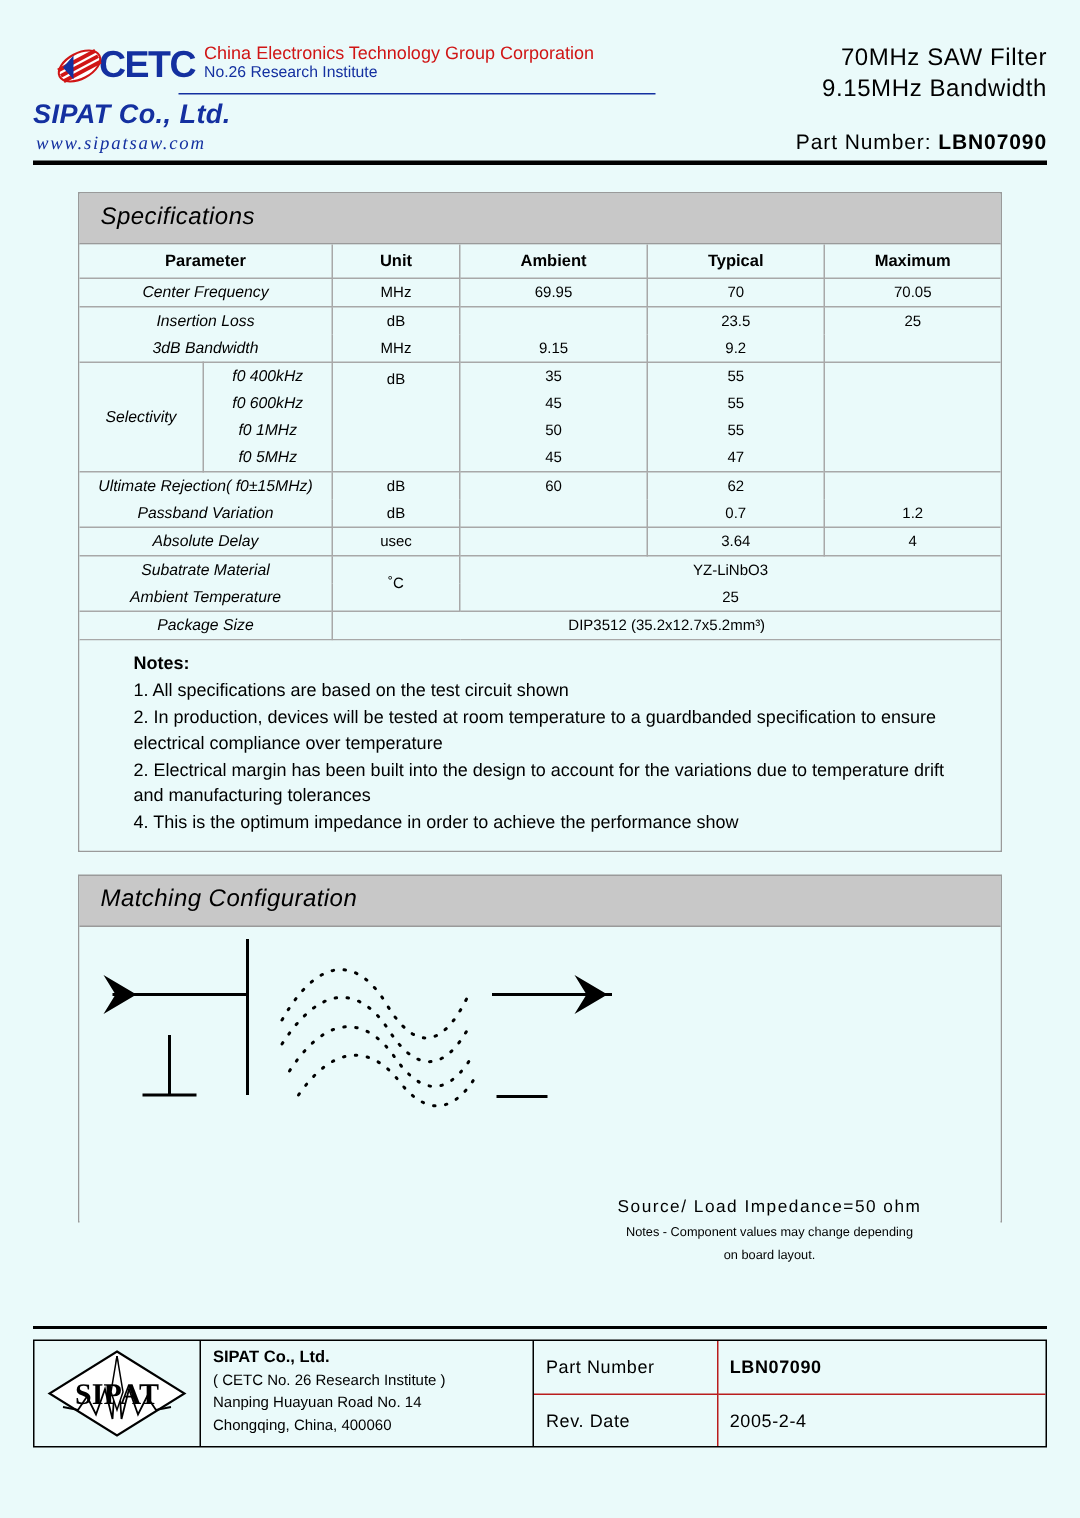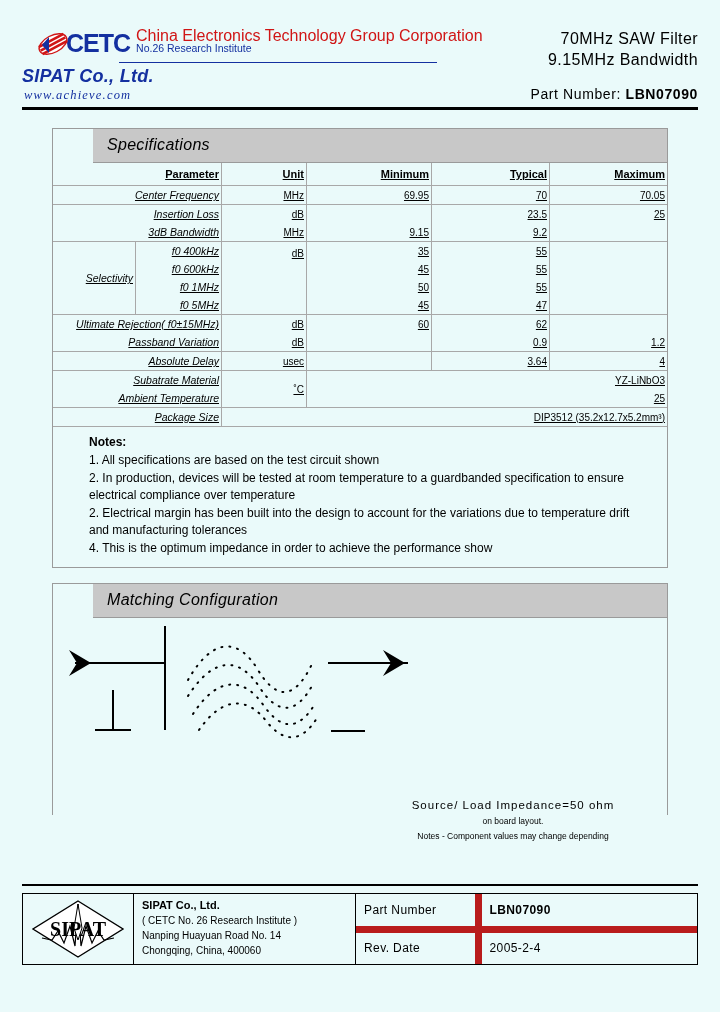--- a/index.html
+++ b/index.html
@@ -32,21 +32,21 @@
   .cetc-mark {
     width: 34px; height: 30px; position: relative; flex: none;
     margin-top: 1px;
   }
   .cetc-word {
     font-family: "Liberation Sans", sans-serif;
     font-weight: bold; font-size: 25px; letter-spacing: -1px;
     color: #1430a0; line-height: 30px; margin-left: -4px;
   }
   .cetc-lines { margin-left: 6px; padding-top: 1px; }
-  .cetc-l1 { font-size: 16px; color: #d01515; line-height: 13px; white-space: nowrap;}
+  .cetc-l1 { font-size: 12px; color: #d01515; line-height: 13px; white-space: nowrap;}
   .cetc-l2 { font-size: 10.5px; color: #1430a0; line-height: 13px; white-space: nowrap;}
   .hdr-rule {
     position: absolute; left: 119px; top: 62px; width: 318px;
     border-top: 1.5px solid #1430a0;
   }
   .sipat-co {
     position: absolute; left: 22px; top: 66px;
     font-family: "Liberation Sans", sans-serif;
     font-style: italic; font-weight: bold; font-size: 18px;
     color: #1430a0; letter-spacing: .3px;
@@ -80,32 +80,30 @@
     background: #eafafa;
     box-sizing: border-box;
   }
   #spec-panel { top: 128px; }
   .panel-head {
     background: #c8c8c8;
     border-bottom: 1px solid #9a9a9a;
     font-style: italic; font-size: 16px;
     padding: 7px 0 8px 14px;
     letter-spacing: .3px;
-    margin-left: 40px;
   }
 
   table.spec {
     width: 100%; border-collapse: collapse;
     font-size: 10px; background: #eafafa;
   }
   table.spec td, table.spec th {
     border: 1px solid #a8a8a8;
-    padding: 3px 2px; text-align: right; vertical-align: middle;
+    padding: 3px 2px; text-align: center; vertical-align: middle;
     font-weight: normal;
-    text-decoration: underline;
   }
   table.spec th {
     font-weight: bold; font-size: 11px; padding: 5px 2px;
     border-top: none;
   }
   table.spec tr th:first-child, table.spec tr td:first-child { border-left: none; }
   table.spec tr th:last-child, table.spec tr td:last-child { border-right: none; }
   .param { font-style: italic; font-size: 10.5px; }
   .sel-label { font-style: italic; font-size: 10.5px; text-align: center; }
   .sel-sub { font-style: italic; font-size: 10.5px; text-align: left; padding-left: 22px; }
@@ -146,21 +144,21 @@
   .fb-addr {
     width: 222px; padding: 4px 0 0 8px; box-sizing: border-box;
     border-right: 1px solid #000;
   }
   .fa-1 { font-size: 11px; font-weight: bold; line-height: 15px; }
   .fa-2 { font-size: 10px; line-height: 15px; }
   .fa-3 { font-size: 10px; line-height: 15px; }
   .fb-tbl { flex: 1; }
   .fb-tbl table { width: 100%; height: 100%; border-collapse: collapse; }
   .fb-tbl td {
-    border: 7px solid #b91c1c; font-size: 12px; padding: 2px 8px;
+    border: 1px solid #b91c1c; font-size: 12px; padding: 2px 8px;
     letter-spacing: .4px; height: 23px; box-sizing: border-box;
   }
   .fb-tbl tr td:first-child { border-left: none; }
   .fb-tbl tr td:last-child { border-right: none; }
   .fb-tbl tr:first-child td { border-top: none; }
   .fb-tbl tr:last-child td { border-bottom: none; }
   .fb-key { width: 122px; }
   .fb-val-b { font-weight: bold; }
   .contact {
     position: absolute; left: 0; right: 0; top: 972px;
@@ -190,42 +188,42 @@
       </div>
       <div class="cetc-word">CETC</div>
       <div class="cetc-lines">
         <div class="cetc-l1">China Electronics Technology Group Corporation</div>
         <div class="cetc-l2">No.26 Research Institute</div>
       </div>
     </div>
 
     <div class="hdr-rule"></div>
     <div class="sipat-co">SIPAT Co., Ltd.</div>
-    <div class="sipat-url">www.achieve.com</div>
+    <div class="sipat-url">www.sipatsaw.com</div>
 
     <div class="hdr-right">
       <div class="hdr-title1">70MHz SAW Filter</div>
       <div class="hdr-title2">9.15MHz Bandwidth</div>
     </div>
     <div class="hdr-part">
       <span>Part Number:</span>
       <b>LBN07090</b>
     </div>
     <div class="hdr-bar"></div>
   </div>
 
   <div class="panel" id="spec-panel">
     <div class="panel-head">Specifications</div>
 
     <table class="spec">
       <tbody>
           <tr>
         <th colspan="2">Parameter</th>
         <th style="width:80px">Unit</th>
-        <th style="width:120px">Minimum</th>
+        <th style="width:120px">Ambient</th>
         <th style="width:113px">Typical</th>
         <th style="width:113px">Maximum</th>
       </tr>
 
       <tr>
         <td colspan="2" class="param">Center Frequency</td>
         <td class="c-val">MHz</td>
         <td class="c-val">69.95</td>
         <td class="c-val">70</td>
         <td class="c-val">70.05</td>
@@ -275,21 +273,21 @@
         <td colspan="2" class="param nb-bot">Ultimate Rejection( f0±15MHz)</td>
         <td class="c-val nb-bot">dB</td>
         <td class="c-val nb-bot">60</td>
         <td class="c-val nb-bot">62</td>
         <td class="c-val nb-bot"></td>
       </tr>
       <tr>
         <td colspan="2" class="param nb-top">Passband Variation</td>
         <td class="c-val nb-top">dB</td>
         <td class="c-val nb-top"></td>
-        <td class="c-val nb-top">0.9</td>
+        <td class="c-val nb-top">0.7</td>
         <td class="c-val nb-top">1.2</td>
       </tr>
       <tr>
         <td colspan="2" class="param">Absolute Delay</td>
         <td class="c-val">usec</td>
         <td class="c-val"></td>
         <td class="c-val">3.64</td>
         <td class="c-val">4</td>
       </tr>
 
@@ -342,22 +340,22 @@
 
         <g stroke="#000" fill="none" stroke-width="2" stroke-linecap="round" stroke-dasharray="1 7">
           <path d="M135,62 C160,18 186,20 205,52 C222,80 240,84 258,48"></path>
           <path d="M135,78 C162,36 188,40 207,70 C224,96 243,98 260,66"></path>
           <path d="M140,96 C166,56 192,60 211,88 C228,112 246,114 263,84"></path>
           <path d="M146,112 C171,76 196,80 214,104 C230,124 248,126 264,100"></path>
         </g>
       </svg>
       <div class="mc-text">
         <div class="mc-imp">Source/ Load Impedance=50 ohm</div>
+        <div class="mc-note">Notes - Component values may change depending</div>
         <div class="mc-note">on board layout.</div>
-        <div class="mc-note">Notes - Component values may change depending</div>
       </div>
     </div>
   </div>
 
   <div class="foot-rule"></div>
 
   <div class="footbox">
     <div class="fb-logo">
       <svg width="96" height="62" viewBox="0 0 96 62">
         <polygon points="48,3 93,31 48,59 3,31" fill="#ffffff" stroke="#000" stroke-width="1.4"></polygon>

